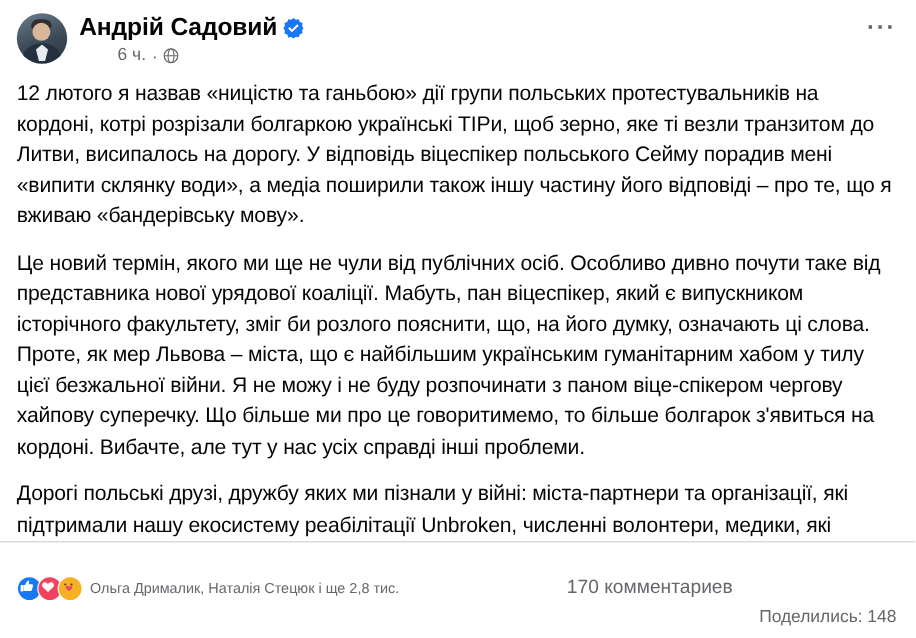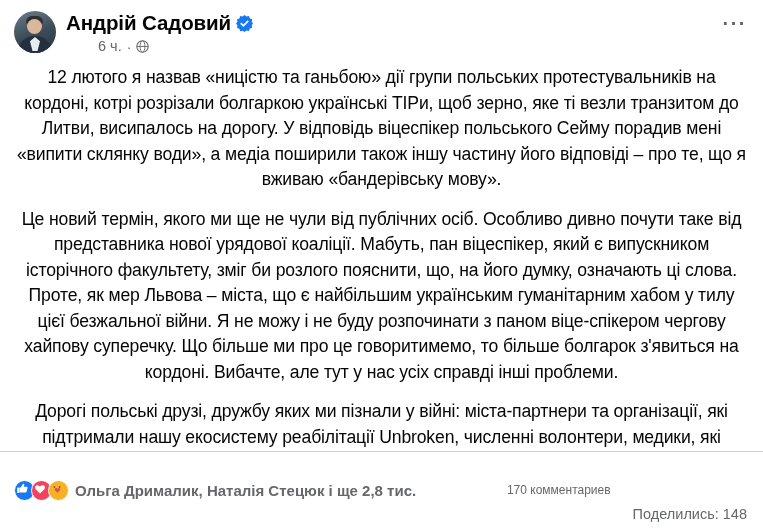--- a/index.html
+++ b/index.html
@@ -14,21 +14,20 @@
     color: #050505;
     overflow: hidden;
   }
   .post {
     width: 763px;
     height: 532px;
     box-sizing: border-box;
     display: flex;
     flex-direction: column;
     background: #ffffff;
-    text-align: center;
   }
   .post-header {
     display: flex;
     align-items: flex-start;
     padding: 10px 14px 4px 14px;
     position: relative;
   }
   .avatar {
     width: 42px;
     height: 42px;
@@ -180,29 +179,28 @@
     background: #1877f2;
   }
   .r-love {
     background: #f3425f;
   }
   .r-care {
     background: #f7b125;
   }
   .r-icon svg { display: block; }
   .reaction-names {
-    font-size: 15px;
+    font-size: 12px;
     color: #65676b;
     white-space: nowrap;
     overflow: hidden;
     text-overflow: ellipsis;
-    font-weight: bold;
   }
   .comments-count {
-    font-size: 12px;
+    font-size: 16px;
     color: #65676b;
     white-space: nowrap;
     margin-left: 18px;
   }
   .shares-count {
     font-size: 14.5px;
     color: #65676b;
     white-space: nowrap;
     margin-left: 22px;
     margin-top: 48px;

